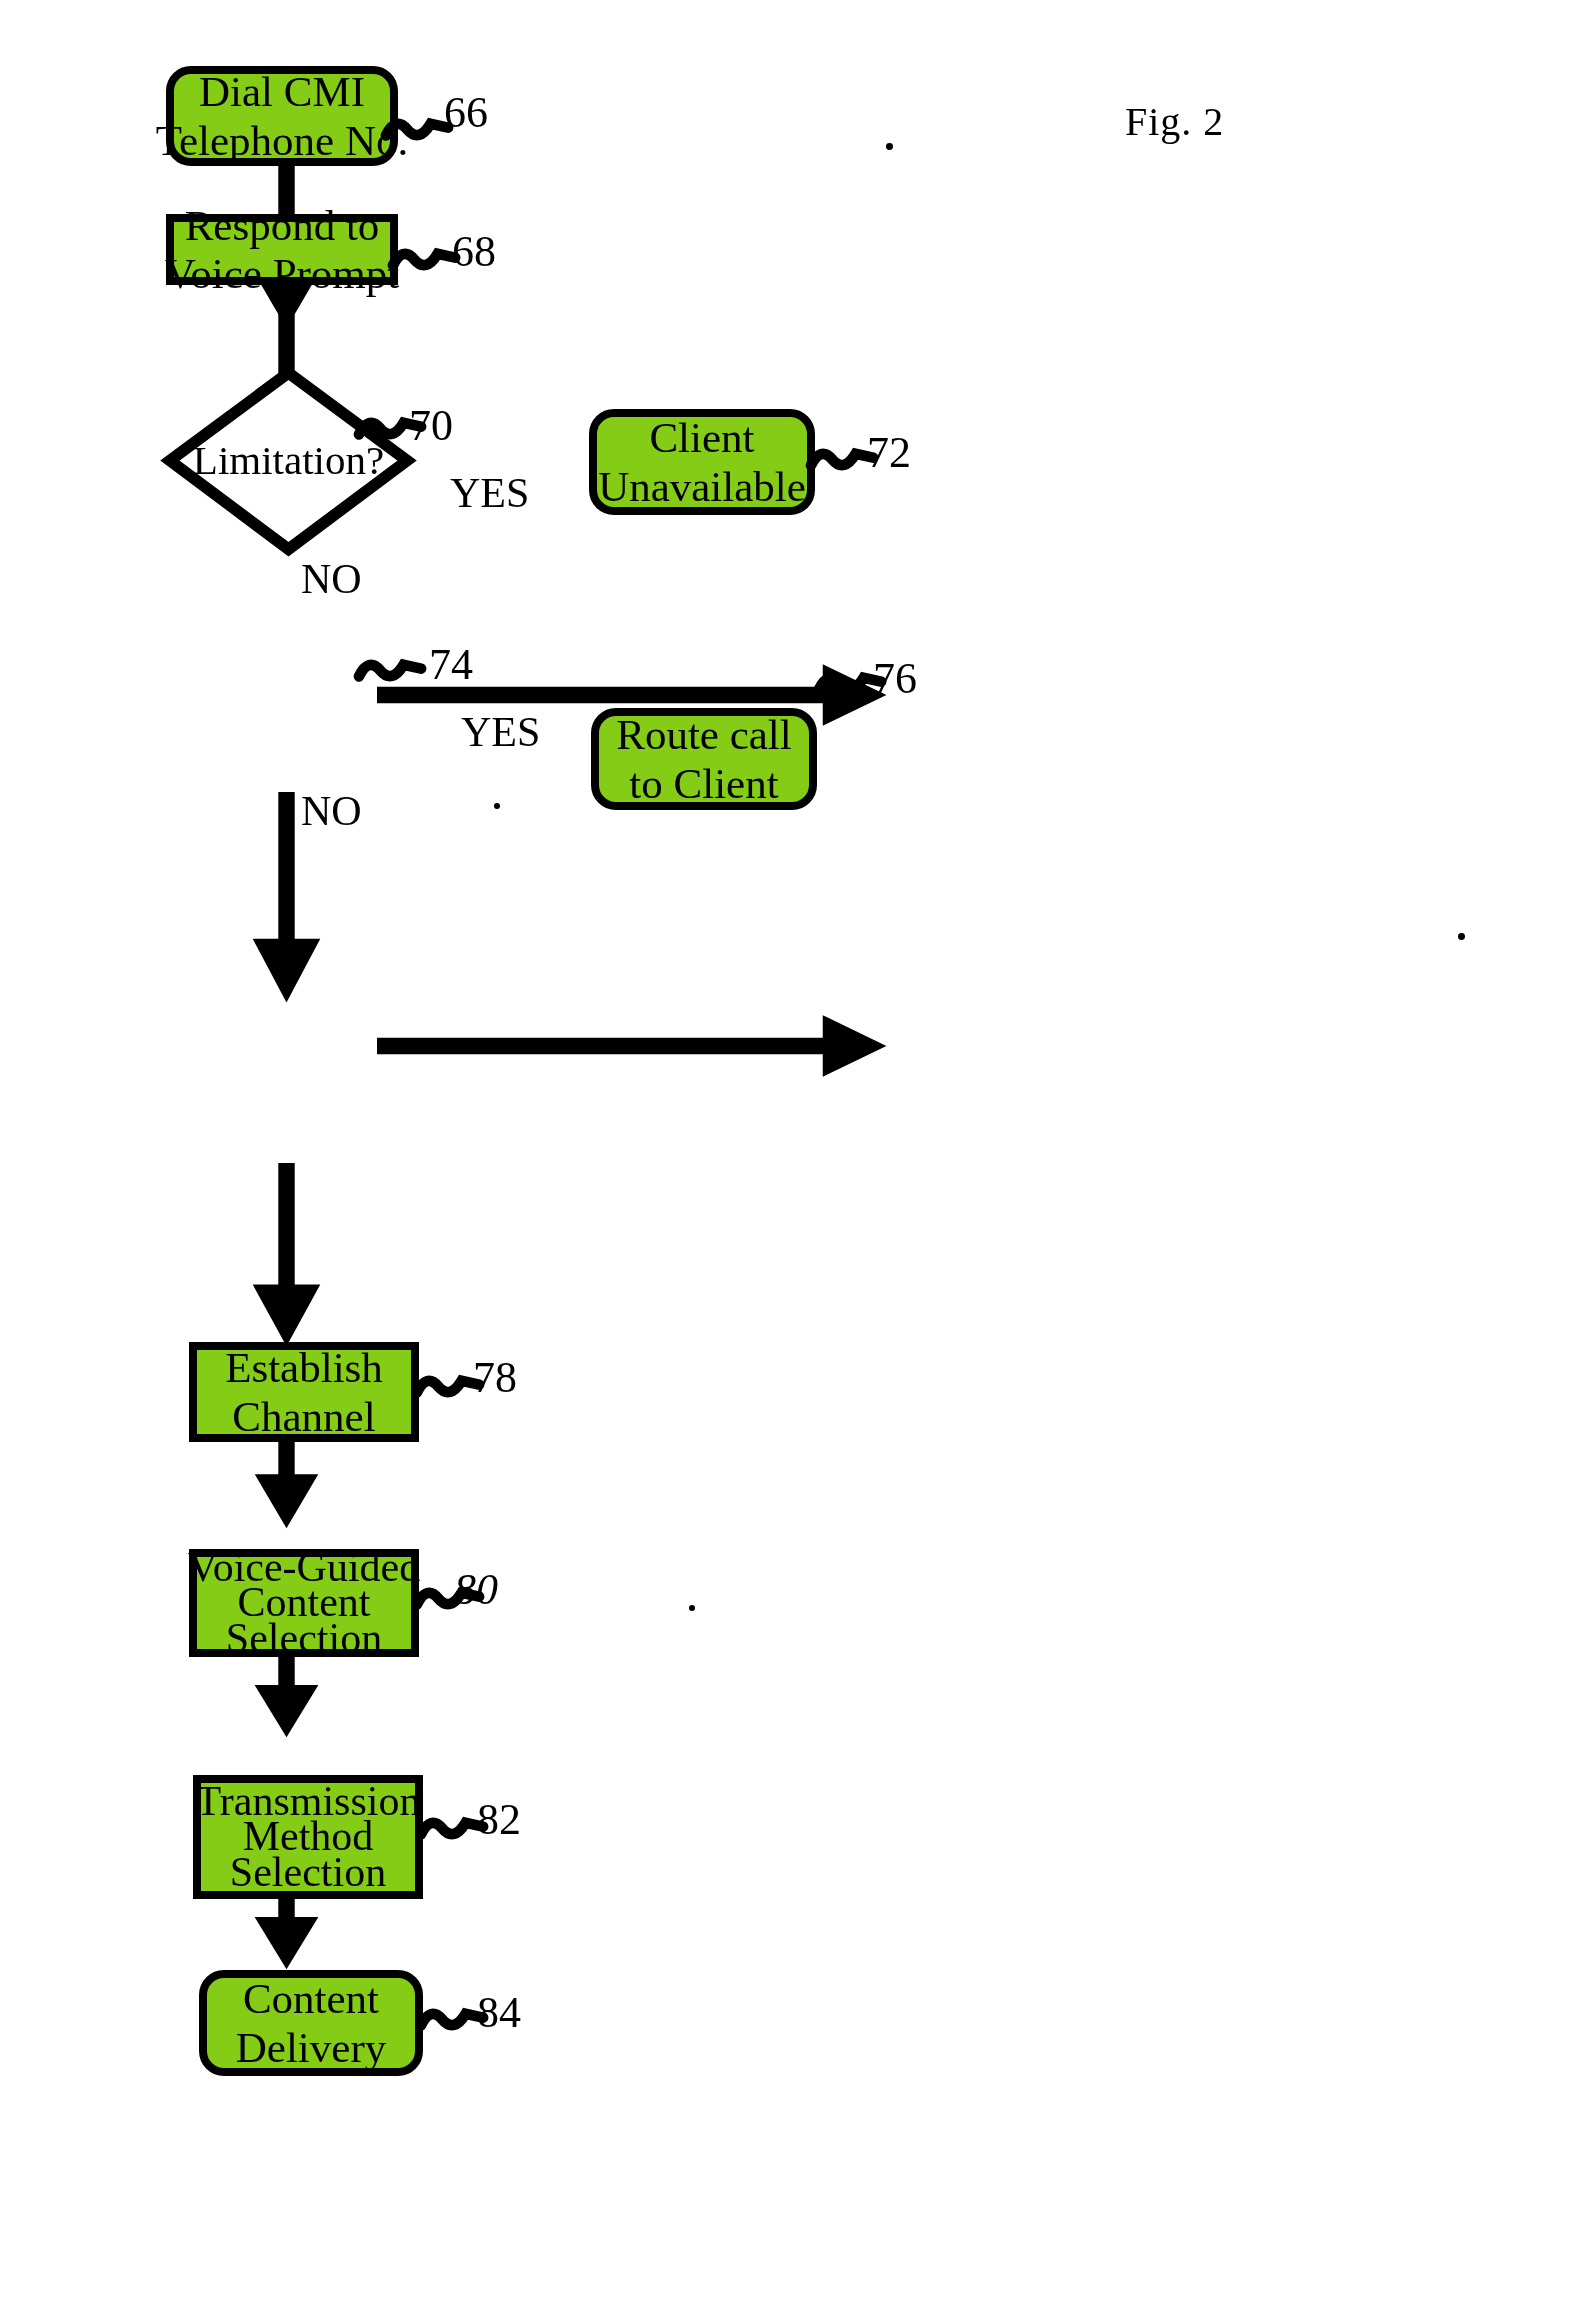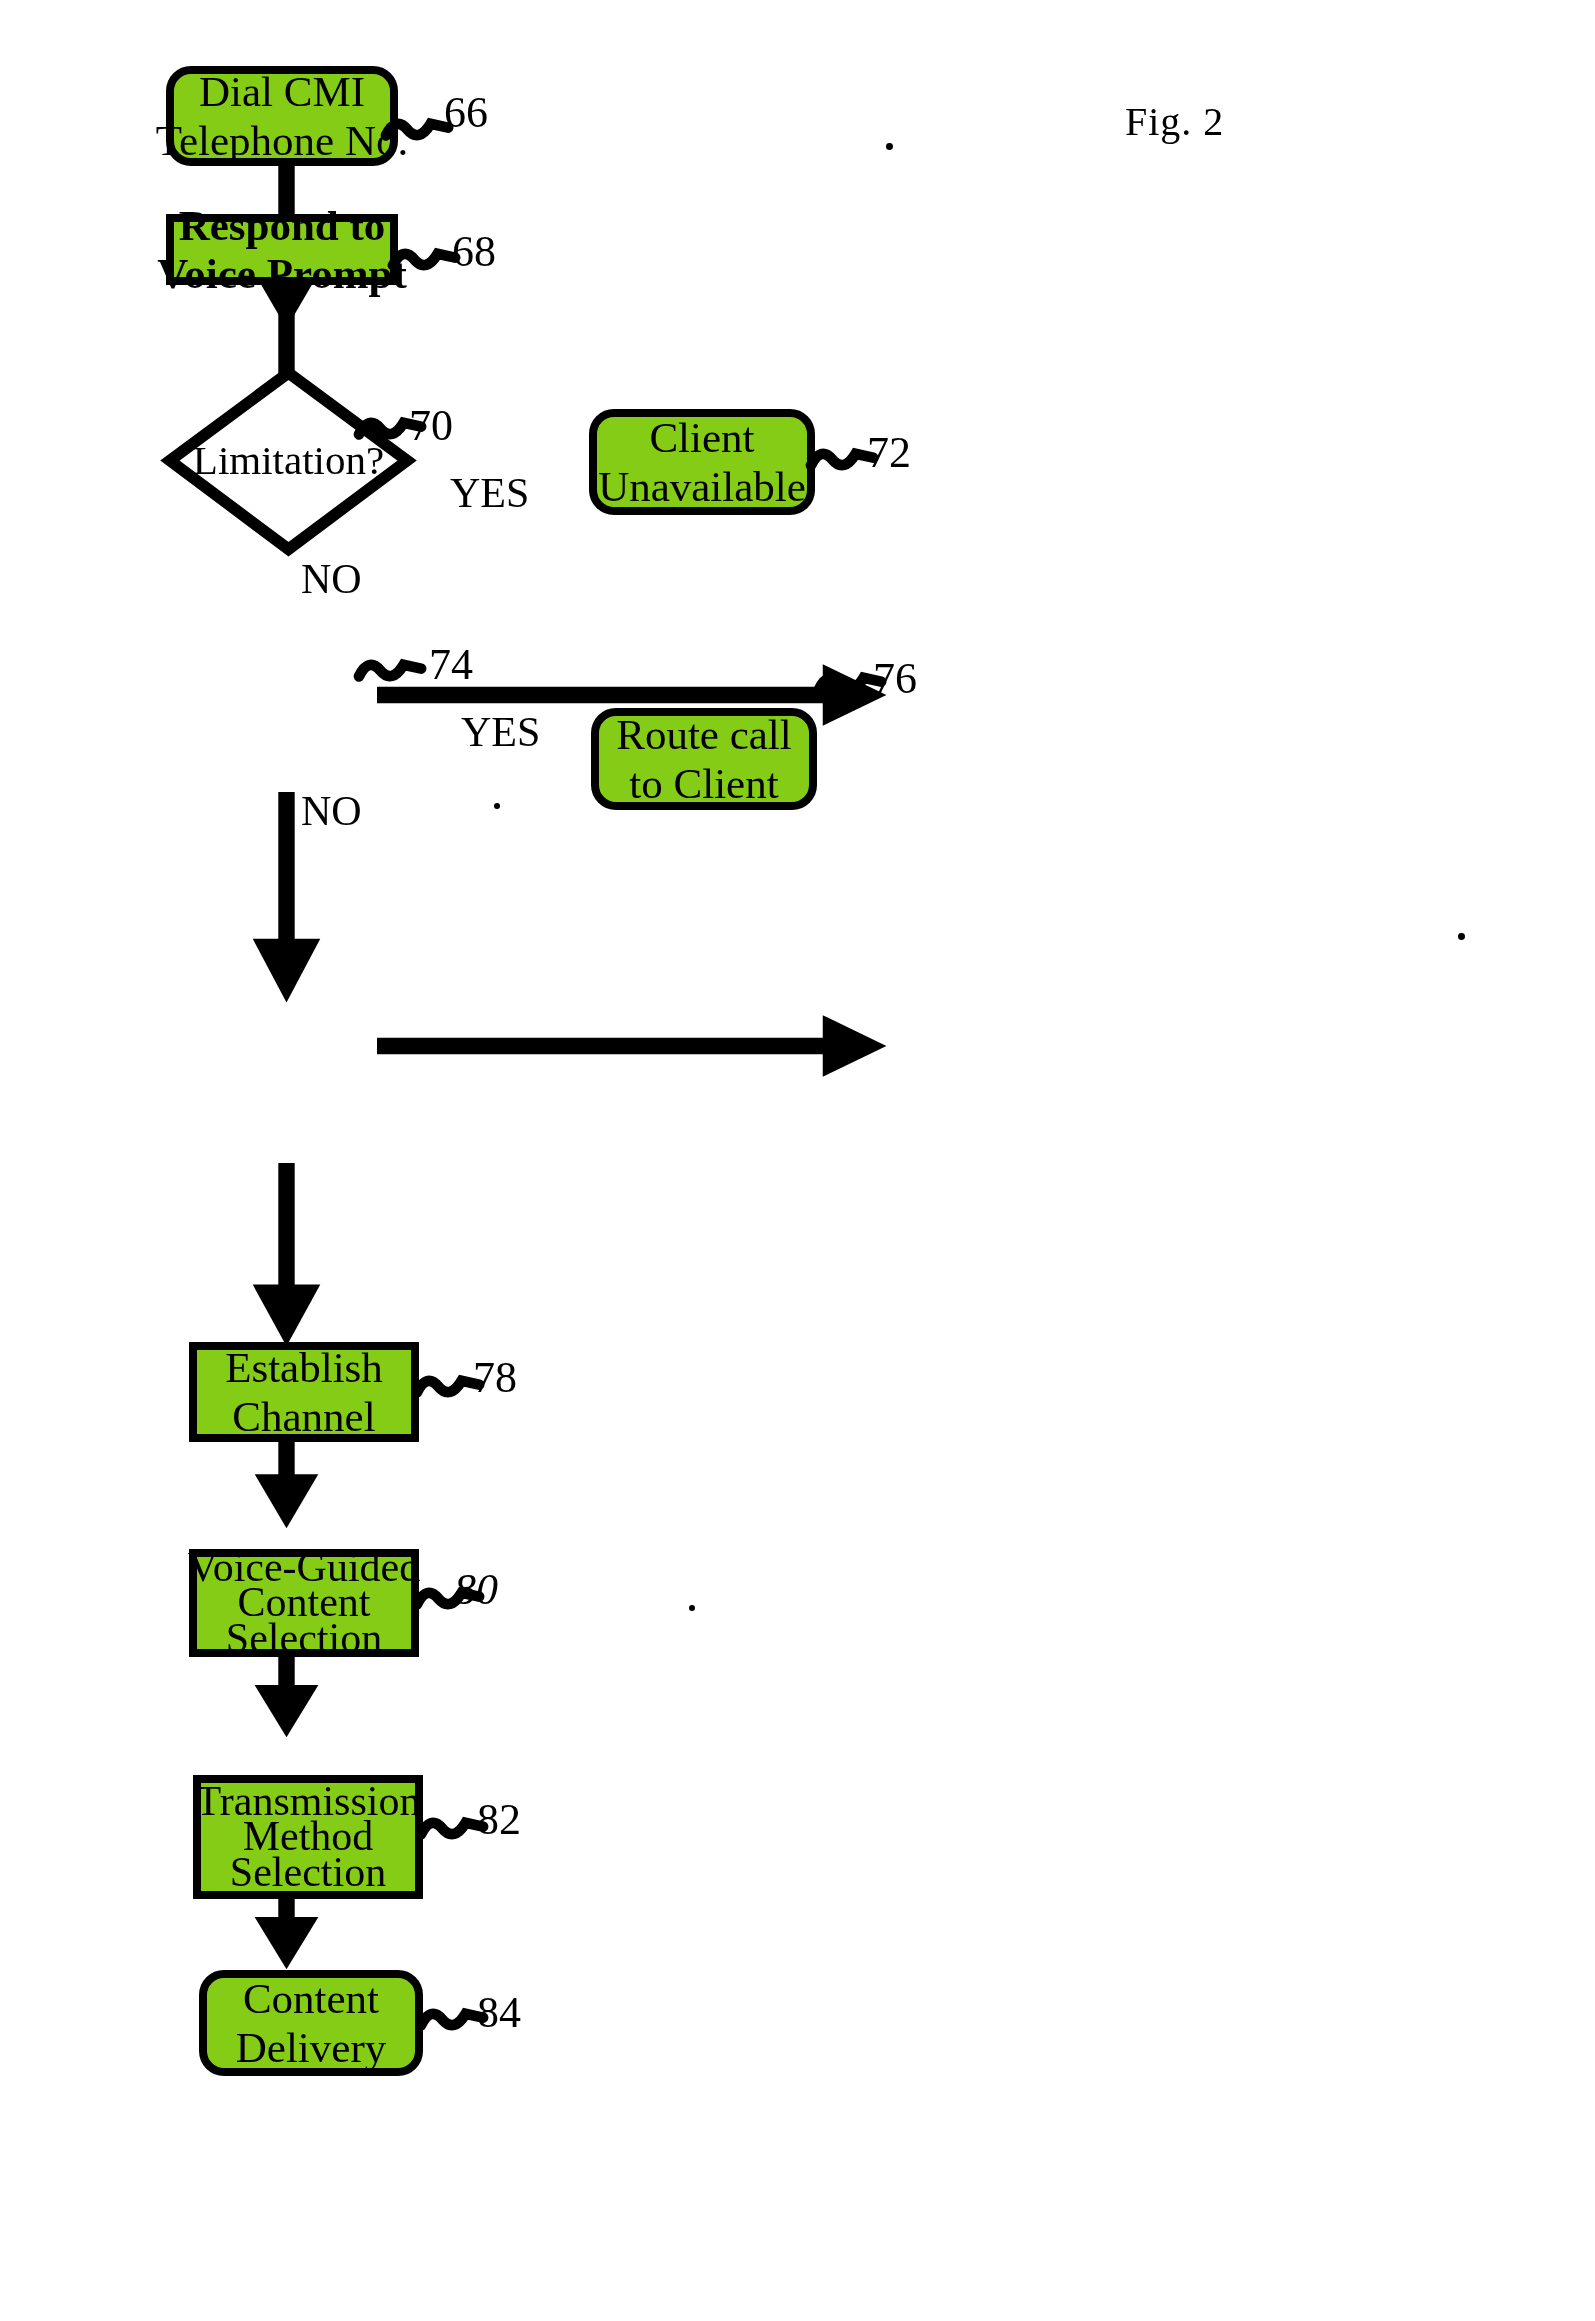--- a/index.html
+++ b/index.html
@@ -174,21 +174,21 @@
     <span class="line">Dial CMI</span>
     <span class="line" style="margin-top:5.8px;">Telephone No.</span>
   </div>
   <div class="squiggle" style="left:384px; top:114px;">
     <svg width="68" height="35" viewBox="0 0 70 36">
       <path d="M2 22 Q12 2 24 16 Q36 30 48 10 L66 14" stroke="#000" stroke-width="11" fill="none" stroke-linecap="round"></path>
     </svg>
   </div>
   <div class="ref-num" style="left:444px; top:87px;">66</div>
 
-  <div class="node" style="left:166px; top:214px; width:232px; height:71px; font-size:43px;font-weight:bold;">
+  <div class="node" style="left:166px; top:214px; width:232px; height:71px; font-size:43px;">
     <span class="line">Respond to</span>
     <span class="line" style="margin-top:5.8px;">Voice Prompt</span>
   </div>
   <div class="squiggle" style="left:391px; top:244px;">
     <svg width="68" height="35" viewBox="0 0 70 36">
       <path d="M2 22 Q12 2 24 16 Q36 30 48 10 L66 14" stroke="#000" stroke-width="11" fill="none" stroke-linecap="round"></path>
     </svg>
   </div>
   <div class="ref-num" style="left:452px; top:226px;">68</div>
 

